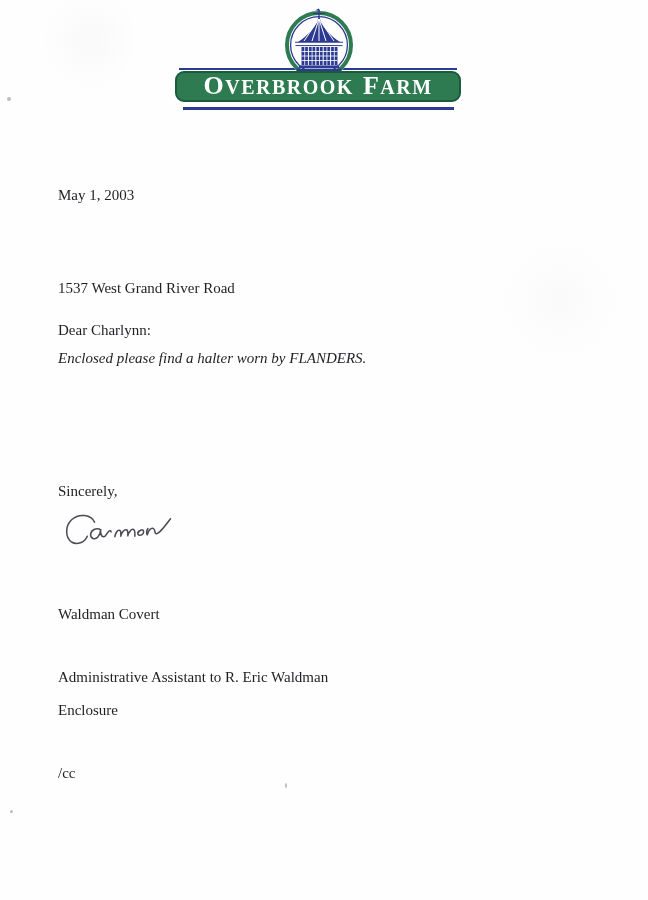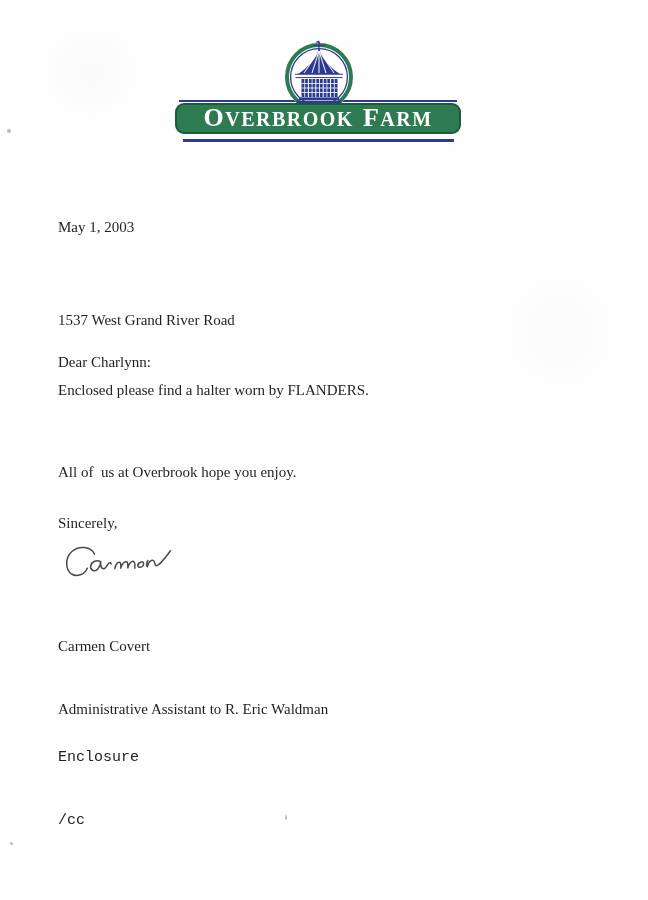--- a/index.html
+++ b/index.html
@@ -9,21 +9,20 @@
     font-family:"Liberation Serif", serif;
     position:relative;
     overflow:hidden;
   }
   .page {
     position:absolute; inset:0;
     background:
       radial-gradient(circle at 90px 40px, rgba(120,120,130,0.04), transparent 50px),
       radial-gradient(circle at 560px 300px, rgba(120,120,130,0.03), transparent 60px),
       #fefefe;
-    margin-top: 32px;
   }
   .speck { position:absolute; border-radius:50%; background:#b9bcc2; }
 
   
   .logo-rule-top { position:absolute; top:68px; left:179px; width:278px; height:2px; background:#2c3a92; }
   .logo-circle-svg { position:absolute; top:7px; left:281px; width:76px; height:76px; }
   .banner {
     position:absolute; top:71px; left:175px; width:286px; height:31px;
     background:#2e7b52; border:2px solid #1c5a3c; border-radius:9px;
     text-align:center; color:#ffffff; font-weight:bold;
@@ -34,21 +33,21 @@
   .banner .cap2 { font-size:26px; margin-left:9px; }
   .logo-rule-bottom { position:absolute; top:107px; left:183px; width:271px; height:3px; background:#2c3a92; }
 
   
   .ln, .blk {
     position:absolute; left:58px;
     font-size:15px; line-height:21px; color:#1f1f23;
     white-space:pre-wrap;
   }
   .blk span { display:block; }
-  .para { width:552px; }
+  .para { width:552px;font-style:italic; }
   sup.th { font-size:10px; vertical-align:super; line-height:0; }
   .sig-svg { position:absolute; left:59px; top:508px; width:122px; height:44px; }
 
   
   .footer {
     position:absolute; top:861px; left:0; width:648px;
     text-align:center;
     font-family:"Liberation Sans", sans-serif;
     font-size:13px; line-height:18px; font-weight:500;
     color:#2232a2; letter-spacing:0.2px;
@@ -121,40 +120,39 @@
 
   <div class="blk" style="top:236px;">
     <span>1537 West Grand River Road</span>
   </div>
 
   <div class="ln" style="top:320px;">Dear Charlynn:</div>
 
   <div class="ln para" style="top:348px;">Enclosed please find a halter worn by FLANDERS.</div>
 
 
-  <div class="ln para" style="top:430px;">All of  us at Overbrook hope you enjoy.</div>
 
   <div class="ln" style="top:481px;">Sincerely,</div>
 
   <svg class="sig-svg" viewBox="0 0 122 44">
     <g fill="none" stroke="#4a4a52" stroke-width="1.5" stroke-linecap="round" stroke-linejoin="round" transform="rotate(-3 60 22)">
       <path d="M36 13 C33 5 21 3 13.5 9 C6 15 6 27 12 31.5 C17 35 25 33 28 26.5"></path>
       <path d="M42 21 C38 18 32.5 20 31.5 24.5 C30.5 29 35.5 31 38.5 28 C40.5 26 41.5 22.5 41.5 21 C41.5 24.5 41.5 28 44.5 28 C46.5 28 47.5 24.5 50 22.5 C51 21.8 52 22.3 52 23.5"></path>
       <path d="M55.5 28.5 C56.5 24.5 58.5 21.5 60.5 22.3 C62.5 23 61.5 26.5 61.5 28.3 C62.5 24.5 65.5 21.3 67.5 22.2 C69.5 23 68.5 26.5 68.5 28.3 C69.5 24.5 72.5 21.3 74.5 22.2 C76.5 23.2 75.5 27 75.5 29"></path>
       <path d="M78.5 26.5 C80.5 22.5 84.5 22 84.5 25 C84.5 27.3 81.5 29 79.5 28 C77.8 27 78.5 25 79.8 24"></path>
       <path d="M89 22 C87.3 24 87 27 88 28.3 C89 24.5 92 21.2 94.2 22.2 C96.3 23.2 95.3 26.3 96.3 27.3 C98.3 29.3 105 22 112 13.5"></path>
     </g>
   </svg>
 
   <div class="blk" style="top:562px;">
-    <span>Carmen Covert</span>
+    <span>Waldman Covert</span>
     <span>Administrative Assistant to R. Eric Waldman</span>
   </div>
 
-  <div class="blk" style="top:673px;font-family:Liberation Mono, monospace;">
+  <div class="blk" style="top:658px;">
     <span>Enclosure</span>
     <span>/cc</span>
   </div>
 
   <div class="footer">
     <div>BOX 1110 • 2525 DELONG ROAD • LEXINGTON, KENTUCKY  40588 • (859) 273-1514</div>
     
   </div>
 
 </div>

